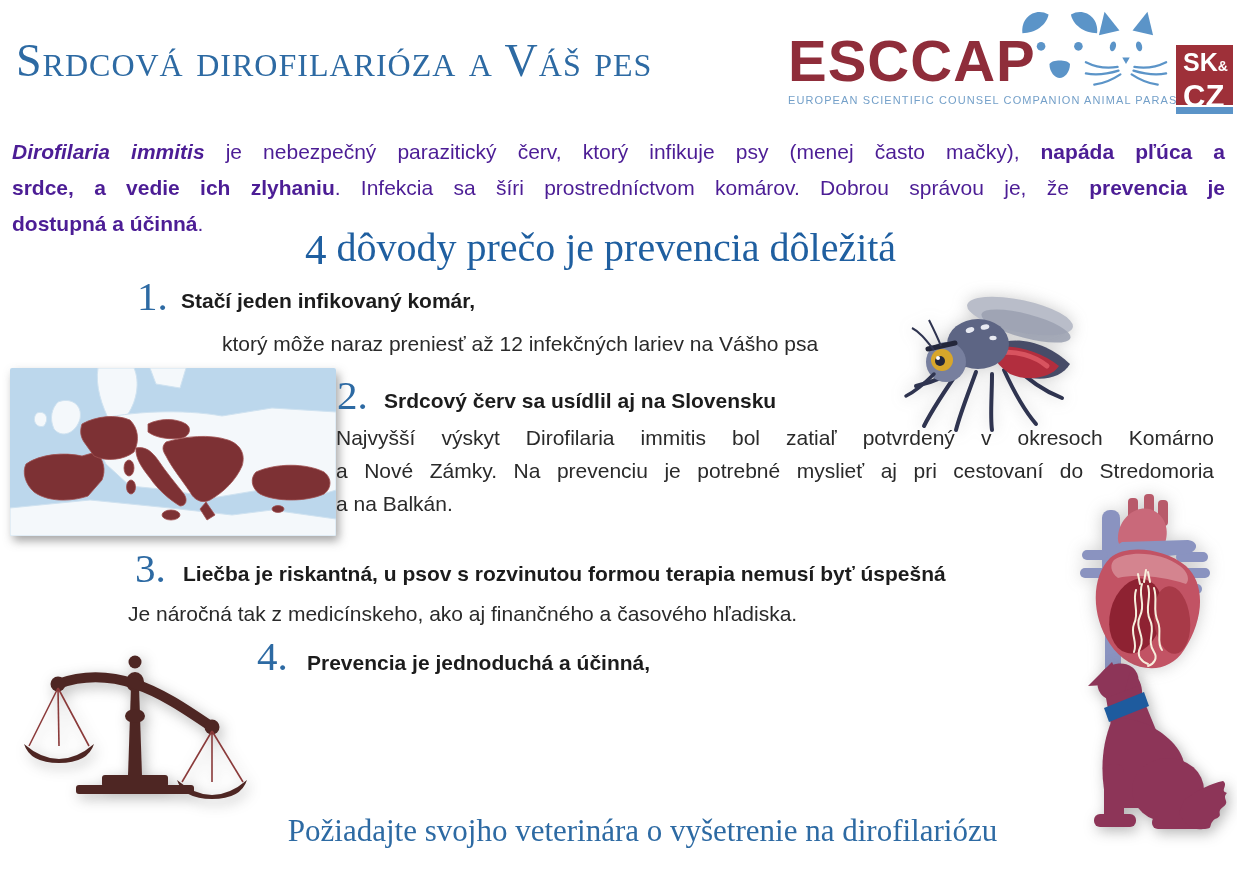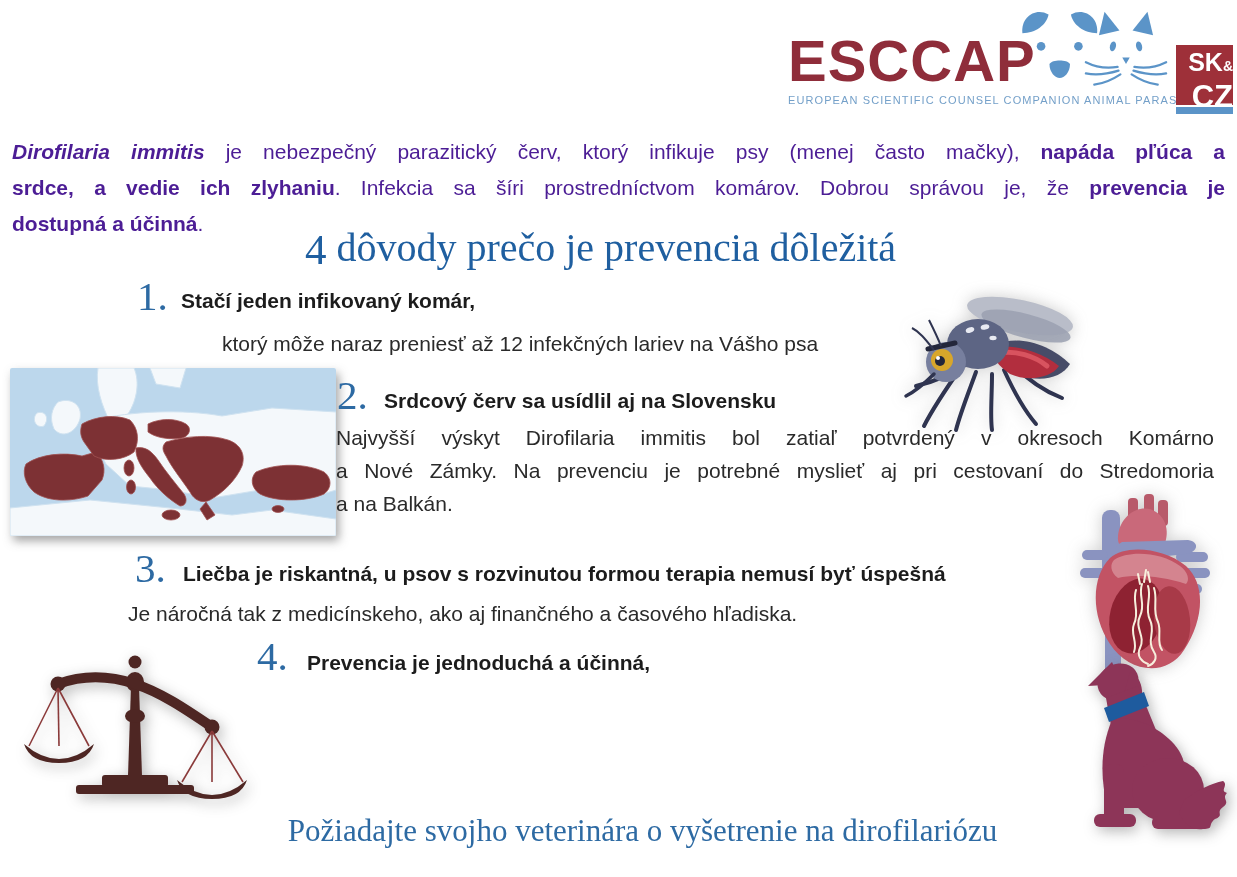--- a/index.html
+++ b/index.html
@@ -9,21 +9,21 @@
   
   .title{position:absolute;left:16px;top:36px;font-family:"Liberation Serif",serif;
          font-variant:small-caps;font-size:46px;line-height:1.1;color:#2d6aa3;letter-spacing:1px;}
   .esccap-word{position:absolute;left:788px;top:32px;font-size:58px;font-weight:700;
                color:#8f2d3a;letter-spacing:1px;line-height:1;}
   .logo-faces{position:absolute;left:1000px;top:2px;width:168px;height:98px;}
   .tagline{position:absolute;left:788px;top:92px;width:390px;font-size:11px;letter-spacing:1.1px;
            color:#74a0c9;white-space:nowrap;}
   .tagline sup{font-size:8px;}
   .badge{position:absolute;left:1176px;top:45px;width:57px;height:60px;background:#9e3039;
-         color:#fff;font-weight:700;line-height:1;padding:5px 0 0 1px;box-sizing:border-box;text-align:right;}
+         color:#fff;font-weight:700;line-height:1;padding:5px 0 0 7px;box-sizing:border-box;}
   .badge .row1{font-size:25px;}
   .badge .amp{font-size:14px;font-weight:700;}
   .badge .row2{font-size:31px;margin-top:6px;}
   .badge-bar{position:absolute;left:1176px;top:107px;width:57px;height:7px;background:#5b94c8;}
 
   
   .intro{position:absolute;left:12px;top:134px;width:1213px;font-size:21px;line-height:36px;color:#4c1d95;}
   .intro .jline{text-align:justify;text-align-last:justify;}
   .intro .jline.last{text-align:left;text-align-last:auto;}
   .bi{font-weight:700;font-style:italic;}
@@ -55,20 +55,21 @@
           filter:drop-shadow(3px 4px 7px rgba(90,90,90,.45));}
   .dog{position:absolute;left:1072px;top:656px;width:160px;height:205px;
        filter:drop-shadow(3px 4px 7px rgba(90,90,90,.45));}
   svg{display:block;width:100%;height:100%;}
 </style>
 </head>
 <body>
 
 <div class="poster">
 
+  <div class="title">Srdcová dirofilarióza a Váš pes</div>
 
   <div class="esccap-word">ESCCAP</div>
 
   <div class="logo-faces">
     <svg viewBox="0 0 180 100">
       <g fill="#5b94c8">
 
         <path d="M24,31 C22,14 38,3 52,11 C50,22 38,31 24,31 Z"></path>
         <path d="M76,11 C90,3 106,14 104,31 C90,31 78,22 76,11 Z"></path>
         <circle cx="44" cy="45" r="4.6"></circle>

